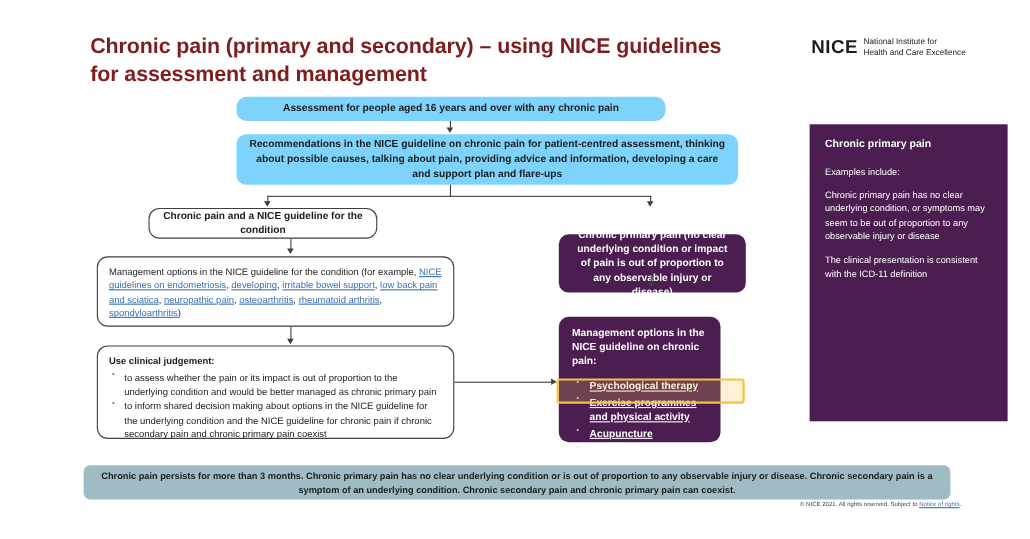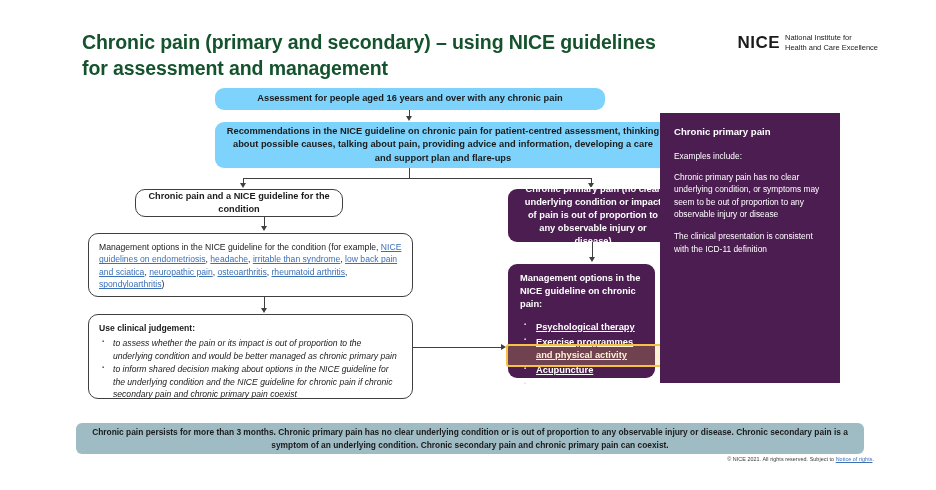--- a/index.html
+++ b/index.html
@@ -24,21 +24,21 @@
 
   
   .title {
     position: absolute;
     left: 82px;
     top: 30px;
     width: 580px;
     font-size: 19.5px;
     line-height: 1.32;
     font-weight: bold;
-    color: #14532d;
+    color: #7f1d1d;
     letter-spacing: -0.1px;
   }
   .logo {
     position: absolute;
     right: 58px;
     top: 33px;
     display: flex;
     align-items: center;
     gap: 5px;
   }
@@ -75,20 +75,21 @@
     padding: 5px 10px;
   }
   .purple {
     background: #4b1d51;
     color: #ffffff;
     font-size: 9.3px;
     line-height: 1.42;
     font-weight: bold;
     padding: 8px 12px;
     box-sizing: border-box;
+    margin-top: 24px;
   }
   .purple.center {
     display: flex;
     align-items: center;
     justify-content: center;
     text-align: center;
   }
   .white {
     background: #ffffff;
     border: 1.4px solid #3f3f3f;
@@ -109,21 +110,21 @@
   }
   .white b.lead { font-weight: bold; }
   .lnk {
     color: #3b6fb6;
     text-decoration: underline;
   }
 
   
   .side-panel {
     position: absolute;
-    left: 660px;
+    left: 736px;
     top: 113px;
     width: 180px;
     height: 270px;
     background: #4b1d51;
     color: #ffffff;
     box-sizing: border-box;
     padding: 12px 14px 10px 14px;
     font-size: 8.4px;
     line-height: 1.48;
   }
@@ -149,21 +150,20 @@
     left: -1px;
     top: -0.5px;
   }
   .side-panel p.para { margin: 0 0 10px 0; }
 
   
   ul.bul {
     margin: 3px 0 0 0;
     padding: 0 0 0 3px;
     list-style: none;
-    font-style: italic;
   }
   ul.bul > li {
     position: relative;
     padding-left: 11px;
     margin-bottom: 1px;
   }
   ul.bul > li::before {
     content: "\25AA";
     position: absolute;
     left: 0;
@@ -287,22 +287,22 @@
   <div class="arrow-down" style="left:240px; top:183px;"></div>
   <div class="conn vline" style="left:591px; top:178px; height:6px;"></div>
   <div class="arrow-down" style="left:588px; top:183px;"></div>
 
   <div class="box white center" style="left:135px; top:189px; width:208px; height:28px;">Chronic pain and a NICE guideline for the condition</div>
 
   <div class="conn vline" style="left:264px; top:217px; height:10px;"></div>
   <div class="arrow-down" style="left:261px; top:226px;"></div>
 
   <div class="box white" style="left:88px; top:233px; width:325px; height:64px;">
-    <span>Management options in the NICE guideline for the condition (for example, </span><span class="lnk">NICE guidelines on endometriosis</span>, <span class="lnk">headache</span>,
-    <span class="lnk">irritable than syndrome</span>, <span class="lnk">low back pain and sciatica</span>, <span class="lnk">neuropathic pain</span>,
+    <span>Management options in the NICE guideline for the condition (for example, </span><span class="lnk">NICE guidelines on endometriosis</span>, <span class="lnk">developing</span>,
+    <span class="lnk">irritable bowel support</span>, <span class="lnk">low back pain and sciatica</span>, <span class="lnk">neuropathic pain</span>,
     <span class="lnk">osteoarthritis</span>, <span class="lnk">rheumatoid arthritis</span>, <span class="lnk">spondyloarthritis</span><span>)</span>
   </div>
 
   <div class="conn vline" style="left:264px; top:297px; height:12px;"></div>
   <div class="arrow-down" style="left:261px; top:308px;"></div>
 
   <div class="box white" style="left:88px; top:314px; width:325px; height:85px;">
     <b class="lead">Use clinical judgement:</b>
     <ul class="bul">
       <li>to assess whether the pain or its impact is out of proportion to the underlying condition and would be better managed as chronic primary pain</li>

